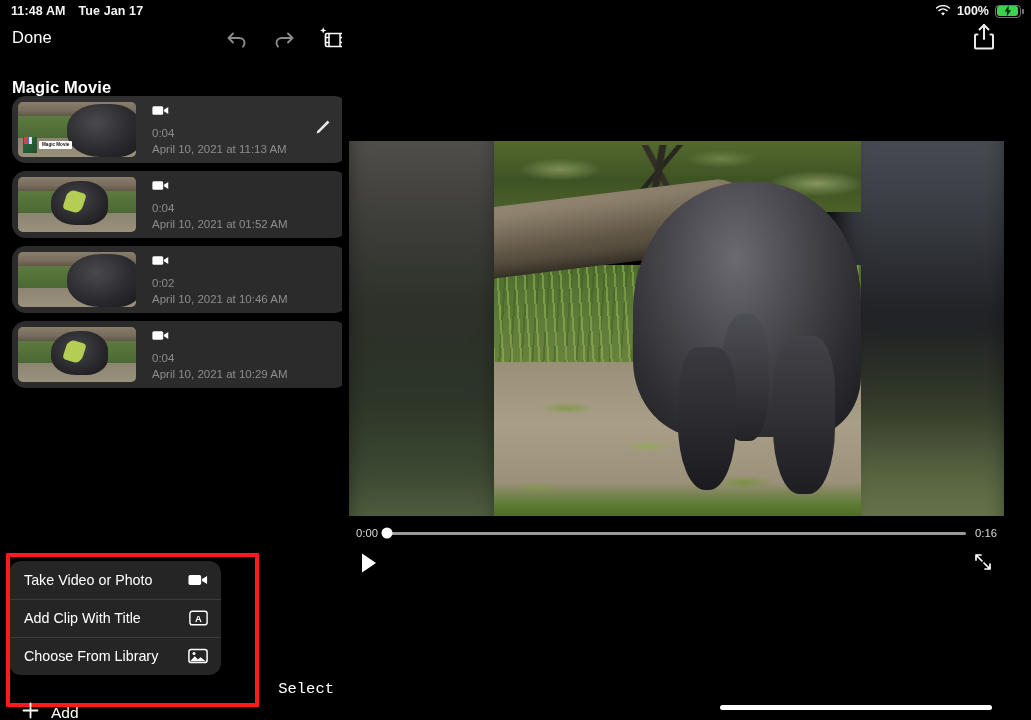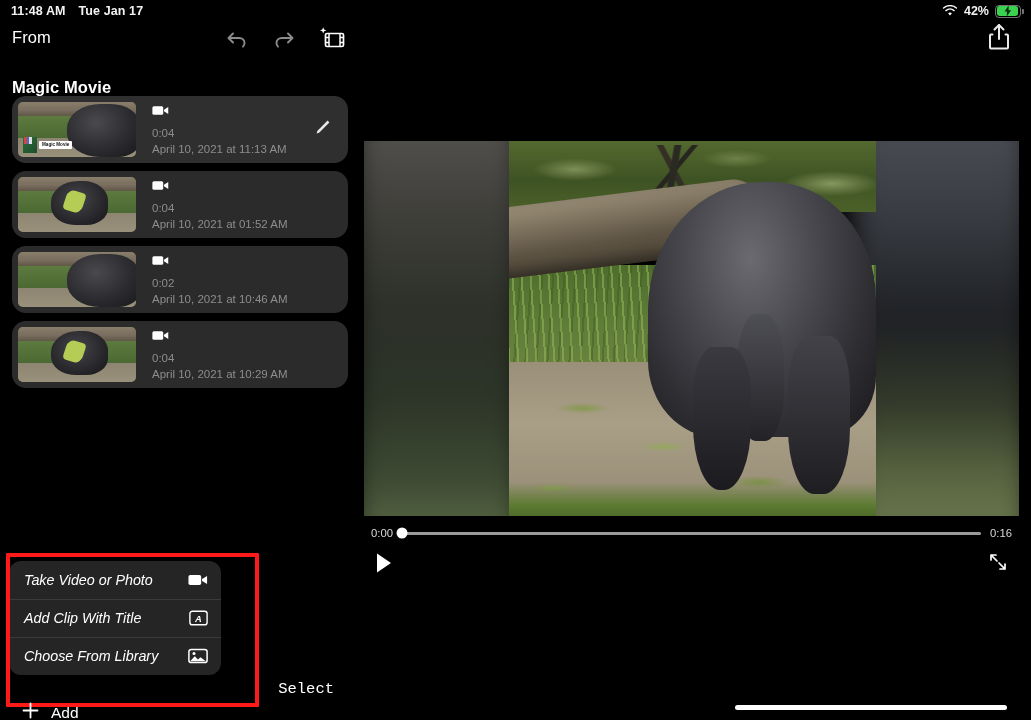--- a/index.html
+++ b/index.html
@@ -76,21 +76,21 @@
     background:#fff; color:#111; font-size:4.6px; font-weight:700; padding:2.2px 3px;
     border-radius:1px; line-height:1; white-space:nowrap;
   }
   .clip-meta { margin-left:16px; display:flex; flex-direction:column; gap:1px; }
   .clip-meta .camicon { margin-bottom:4px; }
   .clip-dur { color:#8d8d8f; font-size:11.5px; line-height:1.25; }
   .clip-date { color:#8d8d8f; font-size:11.5px; line-height:1.25; }
   .edit-pencil { position:absolute; right:16px; top:50%; transform:translateY(-50%); }
 
   
-  .popup-wrap { position:absolute; left:9px; top:539px; width:232px;font-style:italic; }
+  .popup-wrap { position:absolute; left:9px; top:539px; width:232px; }
   .popup {
     width:212px; background:#252525; border-radius:12px; overflow:hidden;
     box-shadow:0 8px 26px rgba(0,0,0,.65);
   }
   .popup-item {
     position:relative; height:38px; display:flex; align-items:center;
     padding:0 13px 0 15px; color:#fff; font-size:14.3px; cursor:pointer;
     justify-content:space-between;
   }
   .popup-item + .popup-item::before {
@@ -109,21 +109,21 @@
   .add-btn {
     position:absolute; left:22px; top:10px; display:flex; align-items:center; gap:12px;
     color:#fff; font-size:15.5px; background:none; border:none; cursor:pointer; font-family:inherit;margin-top:24px;
   }
   .select-btn {
     position:absolute; right:26px; top:12px; color:#fff; font-size:15.5px;
     background:none; border:none; cursor:pointer; font-family:Liberation Mono, monospace;
   }
 
   
-  .viewer { position:absolute; left:357px; top:22px; width:669px; height:698px; background:#000;text-align:right; }
+  .viewer { position:absolute; left:342px; top:22px; width:669px; height:698px; background:#000;text-align:right; }
   .share-btn { position:absolute; right:15px; top:0px; background:none; border:none; cursor:pointer; padding:0; }
 
   .video-area {
     position:absolute; left:7px; top:119px; width:655px; height:375px; overflow:hidden; background:#000;
   }
   .pillar-l, .pillar-r { position:absolute; top:0; height:100%; }
   .pillar-l {
     left:0; width:147px;
     background:linear-gradient(180deg,#565450 0%,#44433f 18%,#2d3029 45%,#2c3427 66%,#3d4a33 85%,#5d6b46 100%);
     filter:blur(12px); transform:scale(1.15);
@@ -205,36 +205,36 @@
       <span>Tue Jan 17</span>
     </div>
     <div class="sb-right">
       <span class="wifi">
         <svg width="16" height="12" viewBox="0 0 16 12">
             <path d="M8 10.6l1.9-2.3a2.9 2.9 0 0 0-3.8 0L8 10.6z" fill="#fff"></path>
             <path d="M3.9 5.6a6.4 6.4 0 0 1 8.2 0" stroke="#fff" stroke-width="1.4" fill="none" stroke-linecap="round"></path>
             <path d="M1.6 3a9.8 9.8 0 0 1 12.8 0" stroke="#fff" stroke-width="1.4" fill="none" stroke-linecap="round"></path>
           </svg>
       </span>
-      <span>42%</span>
+      <span>100%</span>
       <span class="batt">
         <span class="shell"></span>
           <span class="fill"></span>
           <span class="cap"></span>
         <svg class="bolt" width="8" height="11" viewBox="0 0 8 11">
             <path d="M4.6 0L0.6 6h2.3L2.8 11l4.3-6.3H4.6L4.6 0z" fill="#0b2f12"></path>
           </svg>
       </span>
     </div>
   </div>
 
   <div class="sidebar">
 
     <div class="toolbar">
-      <button class="done-btn">From</button>
+      <button class="done-btn">Done</button>
       <div class="tb-icons">
         <button class="icon-btn">
           <svg width="26" height="22" viewBox="0 0 26 22">
               <path d="M9 5.5L4.5 10 9 14.5M4.8 10h10.4c3.2 0 5.3 2.1 5.3 4.9 0 1.6-.6 2.9-1.5 3.8" stroke="#8b8b8b" stroke-width="1.9" fill="none" stroke-linecap="round" stroke-linejoin="round"></path>
             </svg>
         </button>
         <button class="icon-btn">
           <svg width="26" height="22" viewBox="0 0 26 22">
               <path d="M17 5.5L21.5 10 17 14.5M21.2 10H10.8c-3.2 0-5.3 2.1-5.3 4.9 0 1.6.6 2.9 1.5 3.8" stroke="#8b8b8b" stroke-width="1.9" fill="none" stroke-linecap="round" stroke-linejoin="round"></path>
             </svg>

